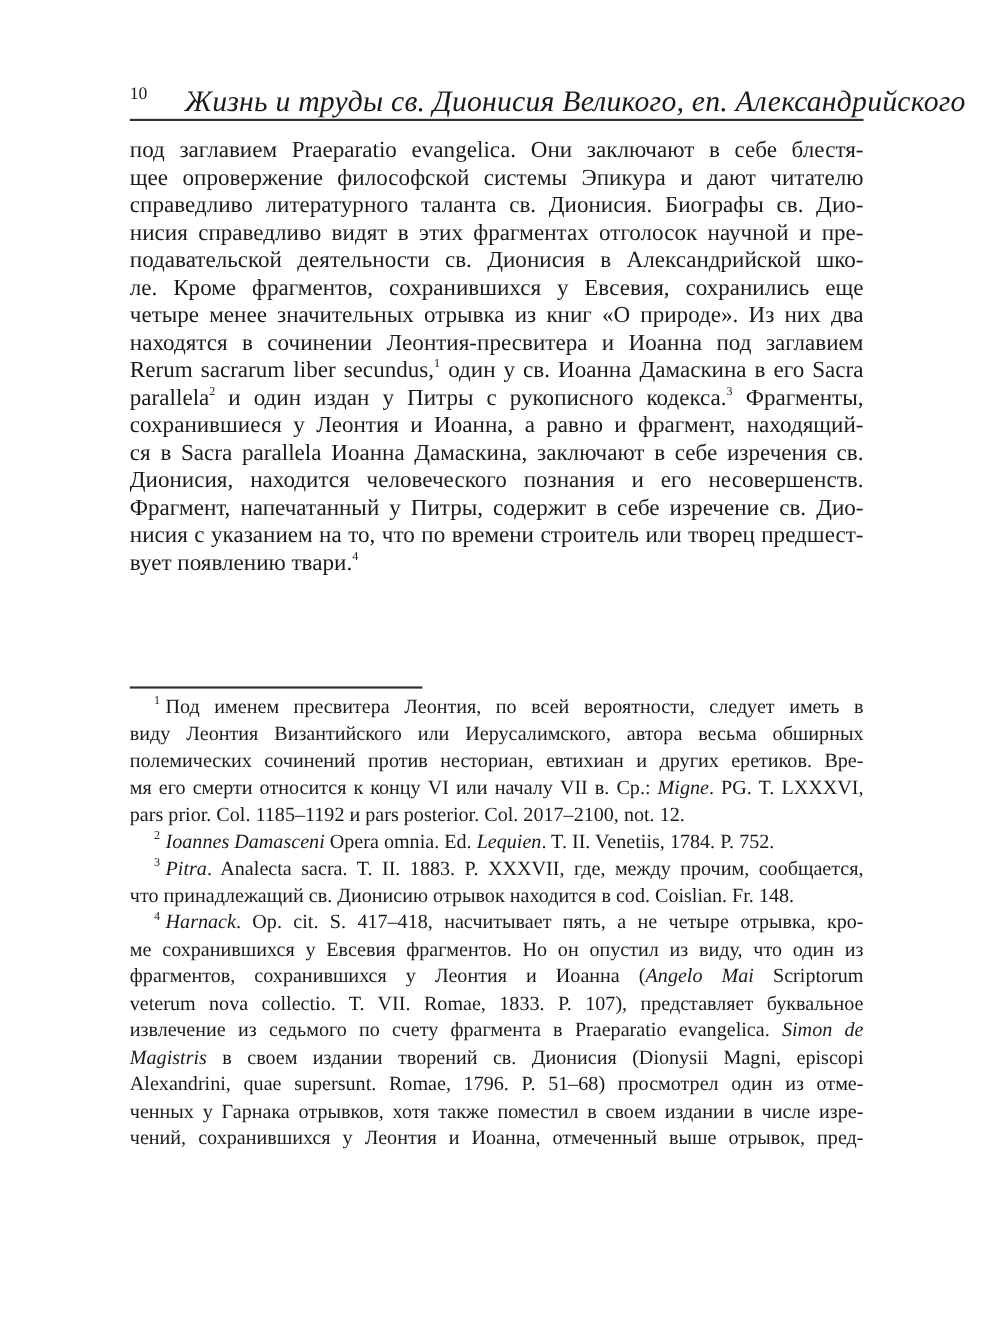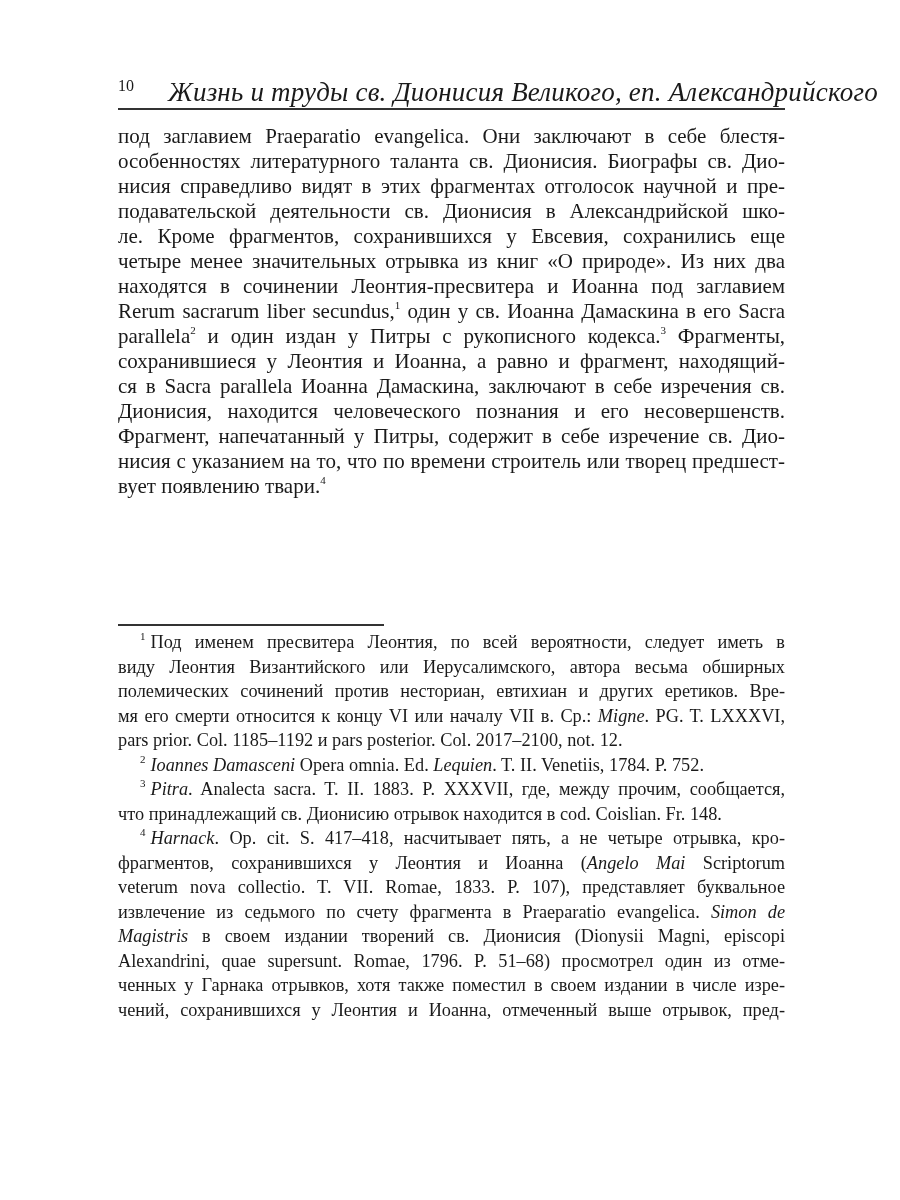--- a/index.html
+++ b/index.html
@@ -28,21 +28,22 @@
 <div class="page">
 
   <div class="header">
     <span class="page-num">10</span>
     <span class="running-title">Жизнь и труды св. Дионисия Великого, еп. Александрийского</span>
   </div>
   <div class="header-rule"></div>
 
   <div class="body-text">
     <span class="line">под заглавием Praeparatio evangelica. Они заключают в себе блестя-</span>
-    <span class="line">особенностях литературного таланта св. Дионисия. Биографы св. Дио-</span>
+    <span class="line">щее опровержение философской системы Эпикура и дают читателю</span>
+    <span class="line">справедливо литературного таланта св. Дионисия. Биографы св. Дио-</span>
     <span class="line">нисия справедливо видят в этих фрагментах отголосок научной и пре-</span>
     <span class="line">подавательской деятельности св. Дионисия в Александрийской шко-</span>
     <span class="line">ле. Кроме фрагментов, сохранившихся у Евсевия, сохранились еще</span>
     <span class="line">четыре менее значительных отрывка из книг «О природе». Из них два</span>
     <span class="line">находятся в сочинении Леонтия-пресвитера и Иоанна под заглавием</span>
     <span class="line"><span>Rerum sacrarum liber secundus,</span><sup>1</sup><span> один у св. Иоанна Дамаскина в его Sacra</span></span>
     <span class="line"><span>parallela</span><sup>2</sup><span> и один издан у Питры с рукописного кодекса.</span><sup>3</sup><span> Фрагменты,</span></span>
     <span class="line">сохранившиеся у Леонтия и Иоанна, а равно и фрагмент, находящий-</span>
     <span class="line">ся в Sacra parallela Иоанна Дамаскина, заключают в себе изречения св.</span>
     <span class="line">Дионисия, находится человеческого познания и его несовершенств.</span>
@@ -60,20 +61,21 @@
     <span class="fline">полемических сочинений против несториан, евтихиан и других еретиков. Вре-</span>
     <span class="fline"><span>мя его смерти относится к концу VI или началу VII в. Ср.: </span><i>Migne</i><span>. PG. T. LXXXVI,</span></span>
     <span class="fline last">pars prior. Col. 1185–1192 и pars posterior. Col. 2017–2100, not. 12.</span>
 
     <span class="fline indent last"><span class="fn-mark">2</span><i>Ioannes Damasceni</i><span> Opera omnia. Ed. </span><i>Lequien</i><span>. T. II. Venetiis, 1784. P. 752.</span></span>
 
     <span class="fline indent"><span class="fn-mark">3</span><i>Pitra</i><span>. Analecta sacra. T. II. 1883. P. XXXVII, где, между прочим, сообщается,</span></span>
     <span class="fline last">что принадлежащий св. Дионисию отрывок находится в cod. Coislian. Fr. 148.</span>
 
     <span class="fline indent"><span class="fn-mark">4</span><i>Harnack</i><span>. Op. cit. S. 417–418, насчитывает пять, а не четыре отрывка, кро-</span></span>
+    <span class="fline">ме сохранившихся у Евсевия фрагментов. Но он опустил из виду, что один из</span>
     <span class="fline"><span>фрагментов, сохранившихся у Леонтия и Иоанна (</span><i>Angelo Mai</i><span> Scriptorum</span></span>
     <span class="fline">veterum nova collectio. T. VII. Romae, 1833. P. 107), представляет буквальное</span>
     <span class="fline"><span>извлечение из седьмого по счету фрагмента в Praeparatio evangelica. </span><i>Simon de</i></span>
     <span class="fline"><i>Magistris</i><span> в своем издании творений св. Дионисия (Dionysii Magni, episcopi</span></span>
     <span class="fline">Alexandrini, quae supersunt. Romae, 1796. P. 51–68) просмотрел один из отме-</span>
     <span class="fline">ченных у Гарнака отрывков, хотя также поместил в своем издании в числе изре-</span>
     <span class="fline">чений, сохранившихся у Леонтия и Иоанна, отмеченный выше отрывок, пред-</span>
   </div>
 </div>
 

